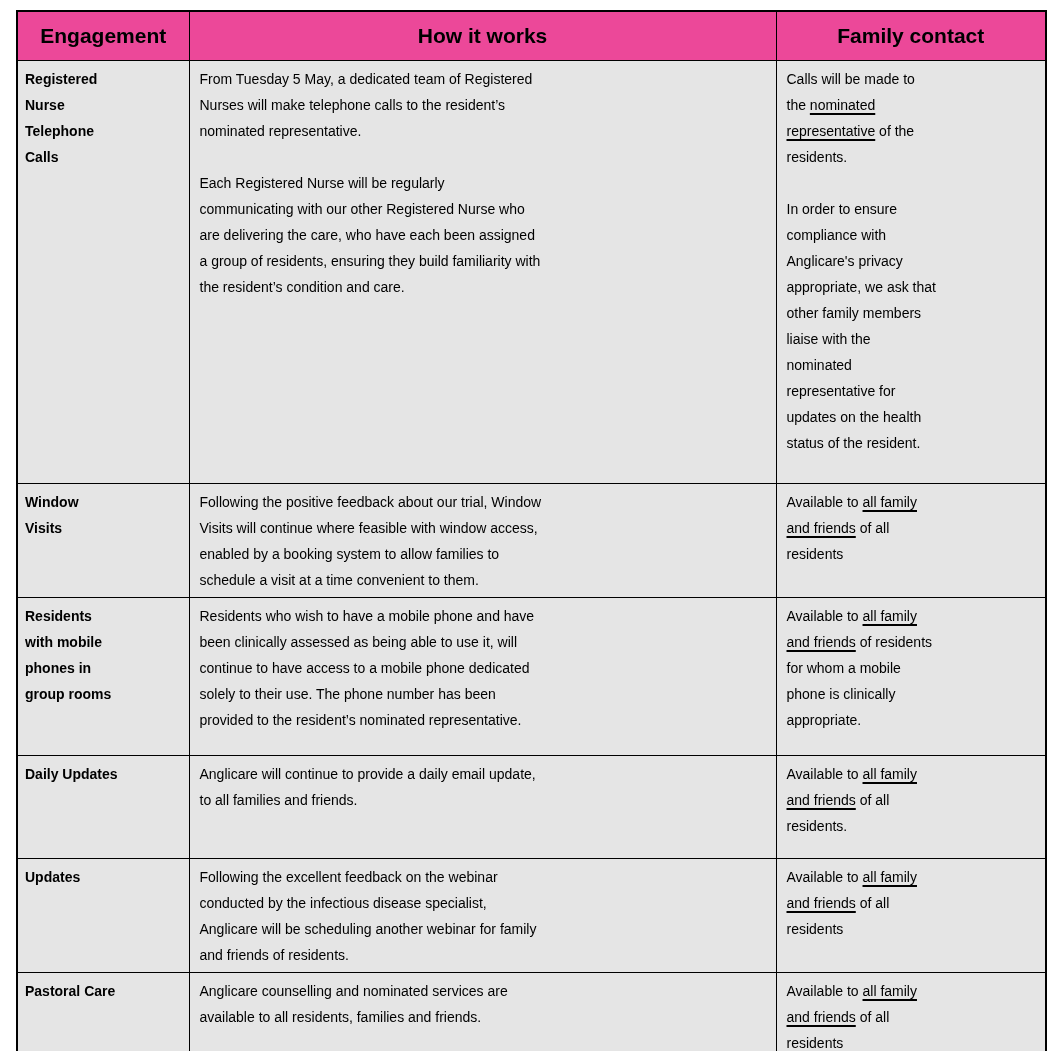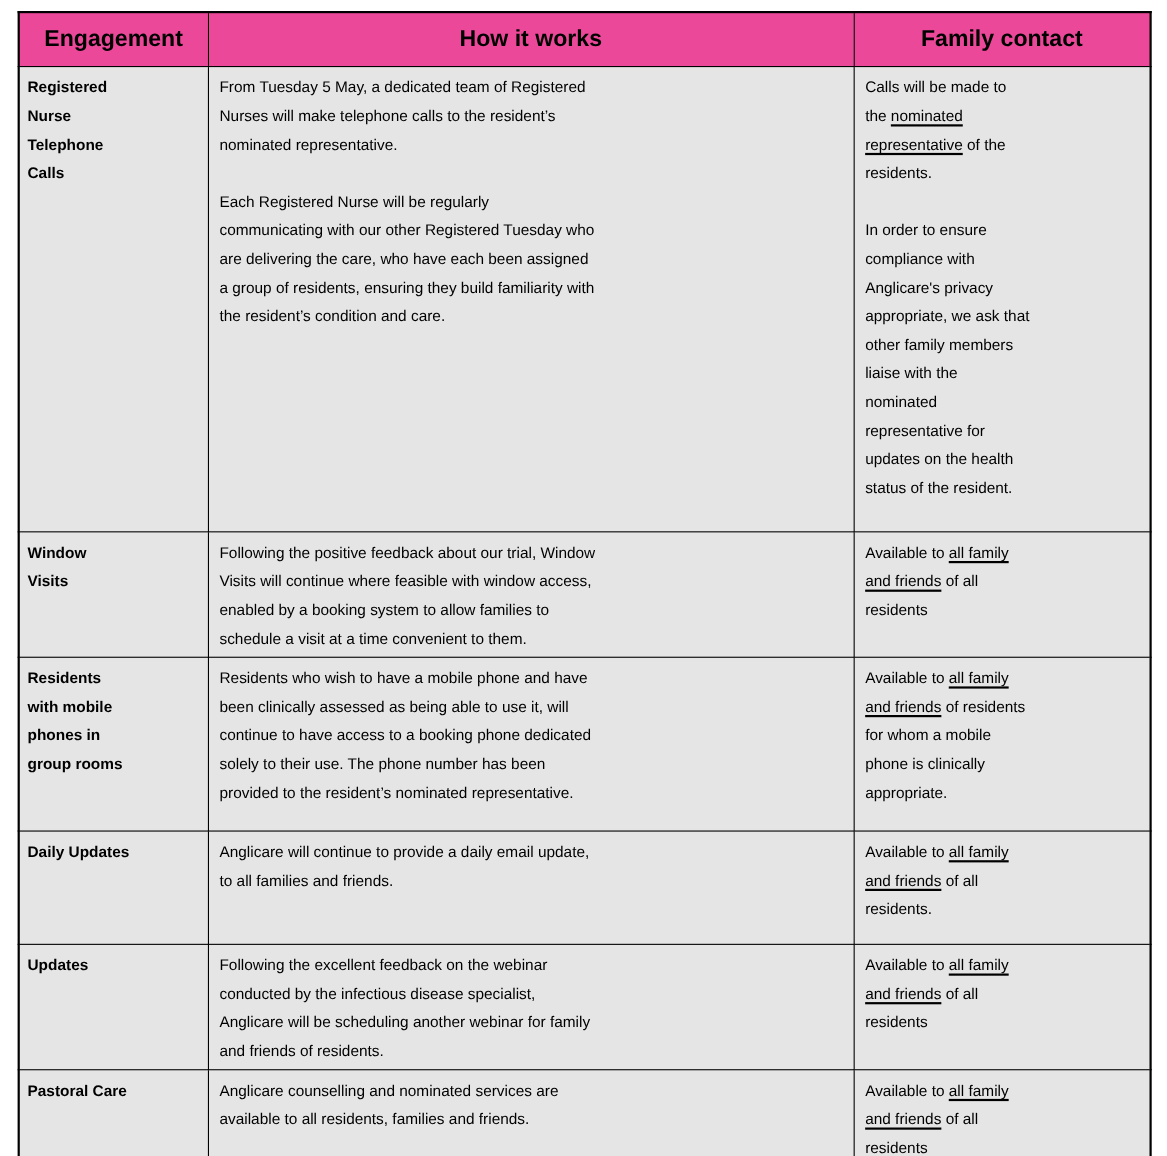--- a/index.html
+++ b/index.html
@@ -78,21 +78,21 @@
       <th>Family contact</th>
     </tr>
   </thead>
   <tbody>
     <tr>
       <td class="engagement">
           <p><span>Registered</span><br><span>Nurse</span><br><span>Telephone</span><br><span>Calls</span></p>
         </td>
       <td>
           <p><span>From Tuesday 5 May, a dedicated team of Registered</span><br><span>Nurses will make telephone calls to the resident’s</span><br><span>nominated representative.</span></p>
-          <p><span>Each Registered Nurse will be regularly</span><br><span>communicating with our other Registered Tuesday who</span><br><span>are delivering the care, who have each been assigned</span><br><span>a group of residents, ensuring they build familiarity with</span><br><span>the resident’s condition and care.</span></p>
+          <p><span>Each Registered Nurse will be regularly</span><br><span>communicating with our other Registered Nurse who</span><br><span>are delivering the care, who have each been assigned</span><br><span>a group of residents, ensuring they build familiarity with</span><br><span>the resident’s condition and care.</span></p>
         </td>
       <td>
           <p><span>Calls will be made to</span><br><span>the </span><span class="u">nominated</span><br><span class="u">representative</span><span> of the</span><br><span>residents.</span></p>
           <p><span>In order to ensure</span><br><span>compliance with</span><br><span>Anglicare's privacy</span><br><span>appropriate, we ask that</span><br><span>other family members</span><br><span>liaise with the</span><br><span>nominated</span><br><span>representative for</span><br><span>updates on the health</span><br><span>status of the resident.</span></p>
         </td>
     </tr>
     <tr>
       <td class="engagement">
           <p><span>Window</span><br><span>Visits</span></p>
         </td>
@@ -101,21 +101,21 @@
         </td>
       <td>
           <p><span>Available to </span><span class="u">all family</span><br><span class="u">and friends</span><span> of all</span><br><span>residents</span></p>
         </td>
     </tr>
     <tr>
       <td class="engagement">
           <p><span>Residents</span><br><span>with mobile</span><br><span>phones in</span><br><span>group rooms</span></p>
         </td>
       <td>
-          <p><span>Residents who wish to have a mobile phone and have</span><br><span>been clinically assessed as being able to use it, will</span><br><span>continue to have access to a booking phone dedicated</span><br><span>solely to their use. The phone number has been</span><br><span>provided to the resident’s nominated representative.</span></p>
+          <p><span>Residents who wish to have a mobile phone and have</span><br><span>been clinically assessed as being able to use it, will</span><br><span>continue to have access to a mobile phone dedicated</span><br><span>solely to their use. The phone number has been</span><br><span>provided to the resident’s nominated representative.</span></p>
         </td>
       <td>
           <p><span>Available to </span><span class="u">all family</span><br><span class="u">and friends</span><span> of residents</span><br><span>for whom a mobile</span><br><span>phone is clinically</span><br><span>appropriate.</span></p>
         </td>
     </tr>
     <tr>
       <td class="engagement">
           <p><span>Daily Updates</span></p>
         </td>
       <td>

